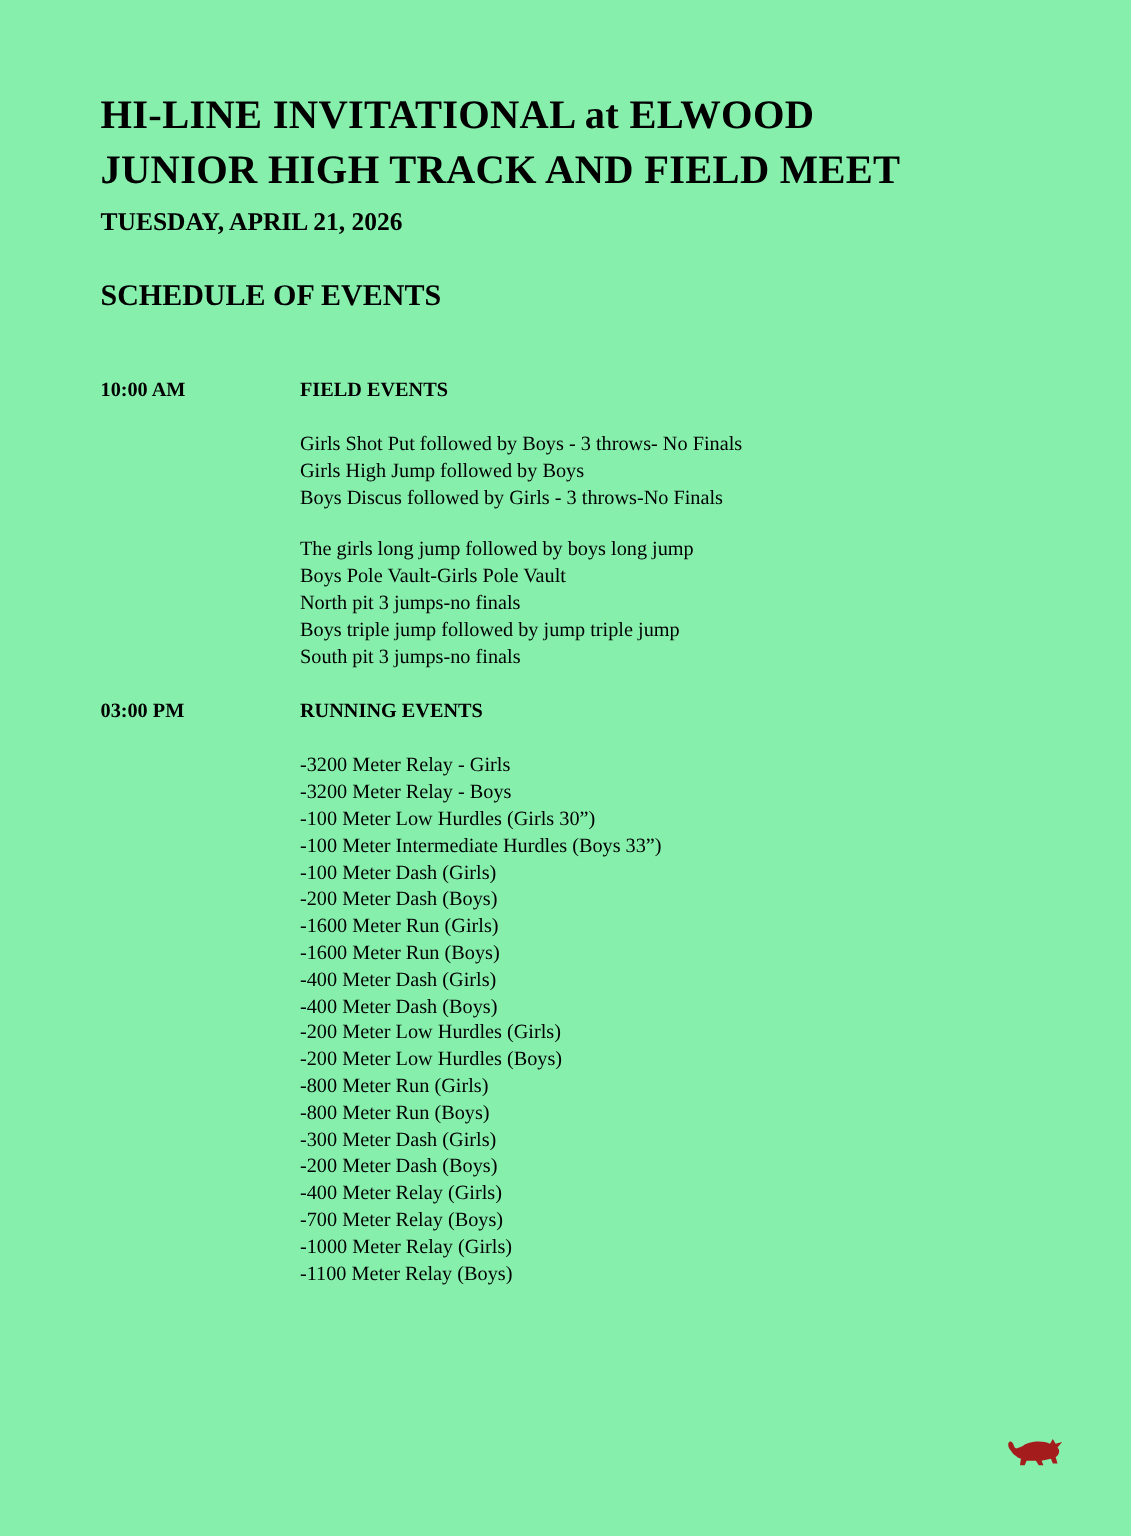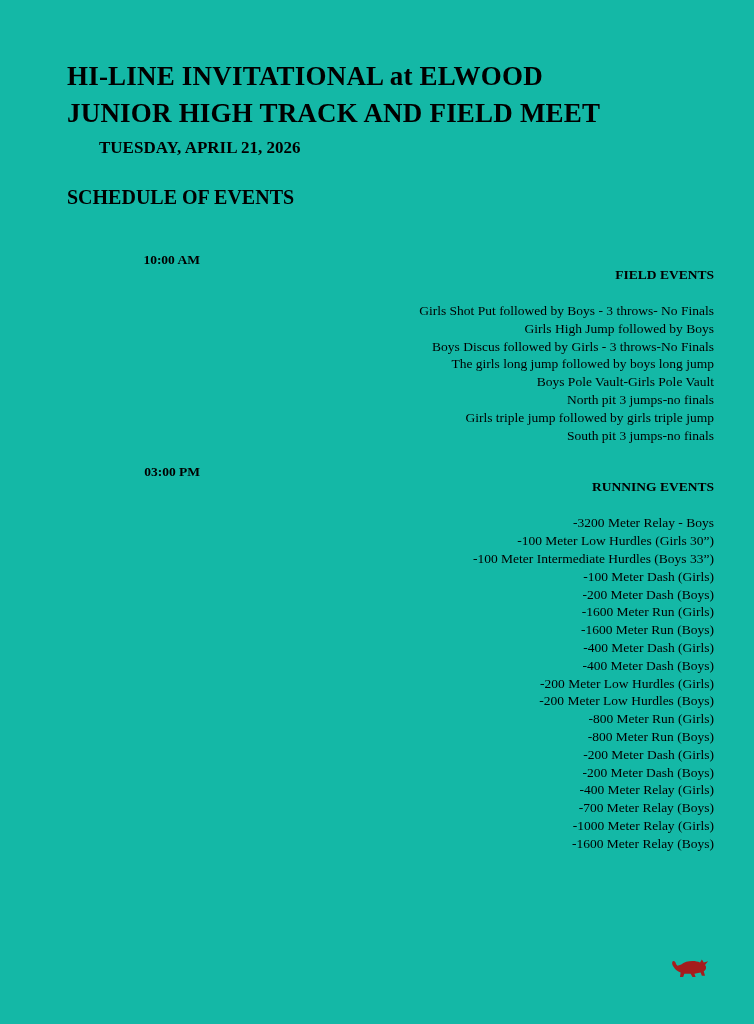--- a/index.html
+++ b/index.html
@@ -4,69 +4,68 @@
 <style>
   html, body {
     margin: 0;
     padding: 0;
     background: #ffffff;
   }
   .page {
     position: relative;
     width: 754px;
     height: 1024px;
-    background: #14b8a6;
+    background: #86efac;
     font-family: "Liberation Serif", "DejaVu Serif", serif;
     color: #000000;
     box-sizing: border-box;
     padding: 58px 40px 0 67px;
     overflow: hidden;
   }
   .title {
     font-size: 27px;
     font-weight: bold;
     line-height: 37px;
     letter-spacing: 0.2px;
     margin: 0;
   }
   .title span { display: block; }
   .date {
     font-size: 17px;
     font-weight: bold;
     line-height: 24px;
     margin-top: 4px;
-    margin-left: 32px;
   }
   .section-heading {
     font-size: 20px;
     font-weight: bold;
     margin-top: 26px;
   }
   .schedule {
     margin-top: 42px;
   }
-  .session { margin-bottom: 19px; text-align: right; }
+  .session { margin-bottom: 19px; }
   .head-row {
     display: flex;
     font-size: 13.5px;
     font-weight: bold;
     line-height: 18px;
   }
   .time {
     width: 133px;
     flex: 0 0 133px;
   }
-  .heading { flex: 1; margin-top: 15px; }
+  .heading { flex: 1; }
   .events {
     margin-left: 133px;
     margin-top: 18px;
     font-size: 13.5px;
     line-height: 17.8px;
   }
-  .group { }
+  .group { margin-bottom: 17px; }
   .group:last-child { margin-bottom: 0; }
   .event-line { white-space: pre; }
   .logo {
     position: absolute;
     right: 44px;
     bottom: 40px;
     width: 40px;
     height: 28px;
   }
   .logo svg { width: 100%; height: 100%; display: block; }
@@ -94,51 +93,52 @@
         <div class="events">
           <div class="group">
             <div class="event-line">Girls Shot Put followed by Boys - 3 throws- No Finals</div>
             <div class="event-line">Girls High Jump followed by Boys</div>
             <div class="event-line">Boys Discus followed by Girls - 3 throws-No Finals</div>
           </div>
           <div class="group">
             <div class="event-line">The girls long jump followed by boys long jump</div>
             <div class="event-line">Boys Pole Vault-Girls Pole Vault</div>
             <div class="event-line">North pit 3 jumps-no finals</div>
-            <div class="event-line">Girls triple jump followed by girls triple jump</div>
+            <div class="event-line">Boys triple jump followed by jump triple jump</div>
             <div class="event-line">South pit 3 jumps-no finals</div>
           </div>
         </div>
       </div>
       <div class="session">
         <div class="head-row">
           <div class="time">03:00 PM</div>
           <div class="heading">RUNNING EVENTS</div>
         </div>
         <div class="events">
           <div class="group">
+            <div class="event-line">-3200 Meter Relay - Girls</div>
             <div class="event-line">-3200 Meter Relay - Boys</div>
             <div class="event-line">-100 Meter Low Hurdles (Girls 30”)</div>
             <div class="event-line">-100 Meter Intermediate Hurdles (Boys 33”)</div>
             <div class="event-line">-100 Meter Dash (Girls)</div>
             <div class="event-line">-200 Meter Dash (Boys)</div>
             <div class="event-line">-1600 Meter Run (Girls)</div>
             <div class="event-line">-1600 Meter Run (Boys)</div>
             <div class="event-line">-400 Meter Dash (Girls)</div>
             <div class="event-line">-400 Meter Dash (Boys)</div>
             <div class="event-line">-200 Meter Low Hurdles (Girls)</div>
             <div class="event-line">-200 Meter Low Hurdles (Boys)</div>
             <div class="event-line">-800 Meter Run (Girls)</div>
             <div class="event-line">-800 Meter Run (Boys)</div>
-            <div class="event-line">-200 Meter Dash (Girls)</div>
+            <div class="event-line">-300 Meter Dash (Girls)</div>
             <div class="event-line">-200 Meter Dash (Boys)</div>
             <div class="event-line">-400 Meter Relay (Girls)</div>
             <div class="event-line">-700 Meter Relay (Boys)</div>
             <div class="event-line">-1000 Meter Relay (Girls)</div>
-            <div class="event-line">-1600 Meter Relay (Boys)</div>
+            <div class="event-line">-1100 Meter Relay (Boys)</div>
           </div>
         </div>
       </div>
     </div>
 
   <div class="logo">
     <svg viewBox="0 0 64 40" xmlns="http://www.w3.org/2000/svg" aria-hidden="true">
       <path id="bull-shape" d="M6 15 C2 11 3 4 7 6 C10 8 9 12 12 13 L18 11 C25 5 40 4 48 8 L51 3 L54 8 L61 6 L56 12 C59 15 58 20 54 22 L56 29 L51 29 L49 24 L39 26 L41 31 L36 31 L33 26 L23 26 L21 31 L16 31 L17 24 C12 22 8 19 6 15 Z" fill="#a51c1c"></path>
     </svg>
   </div>

